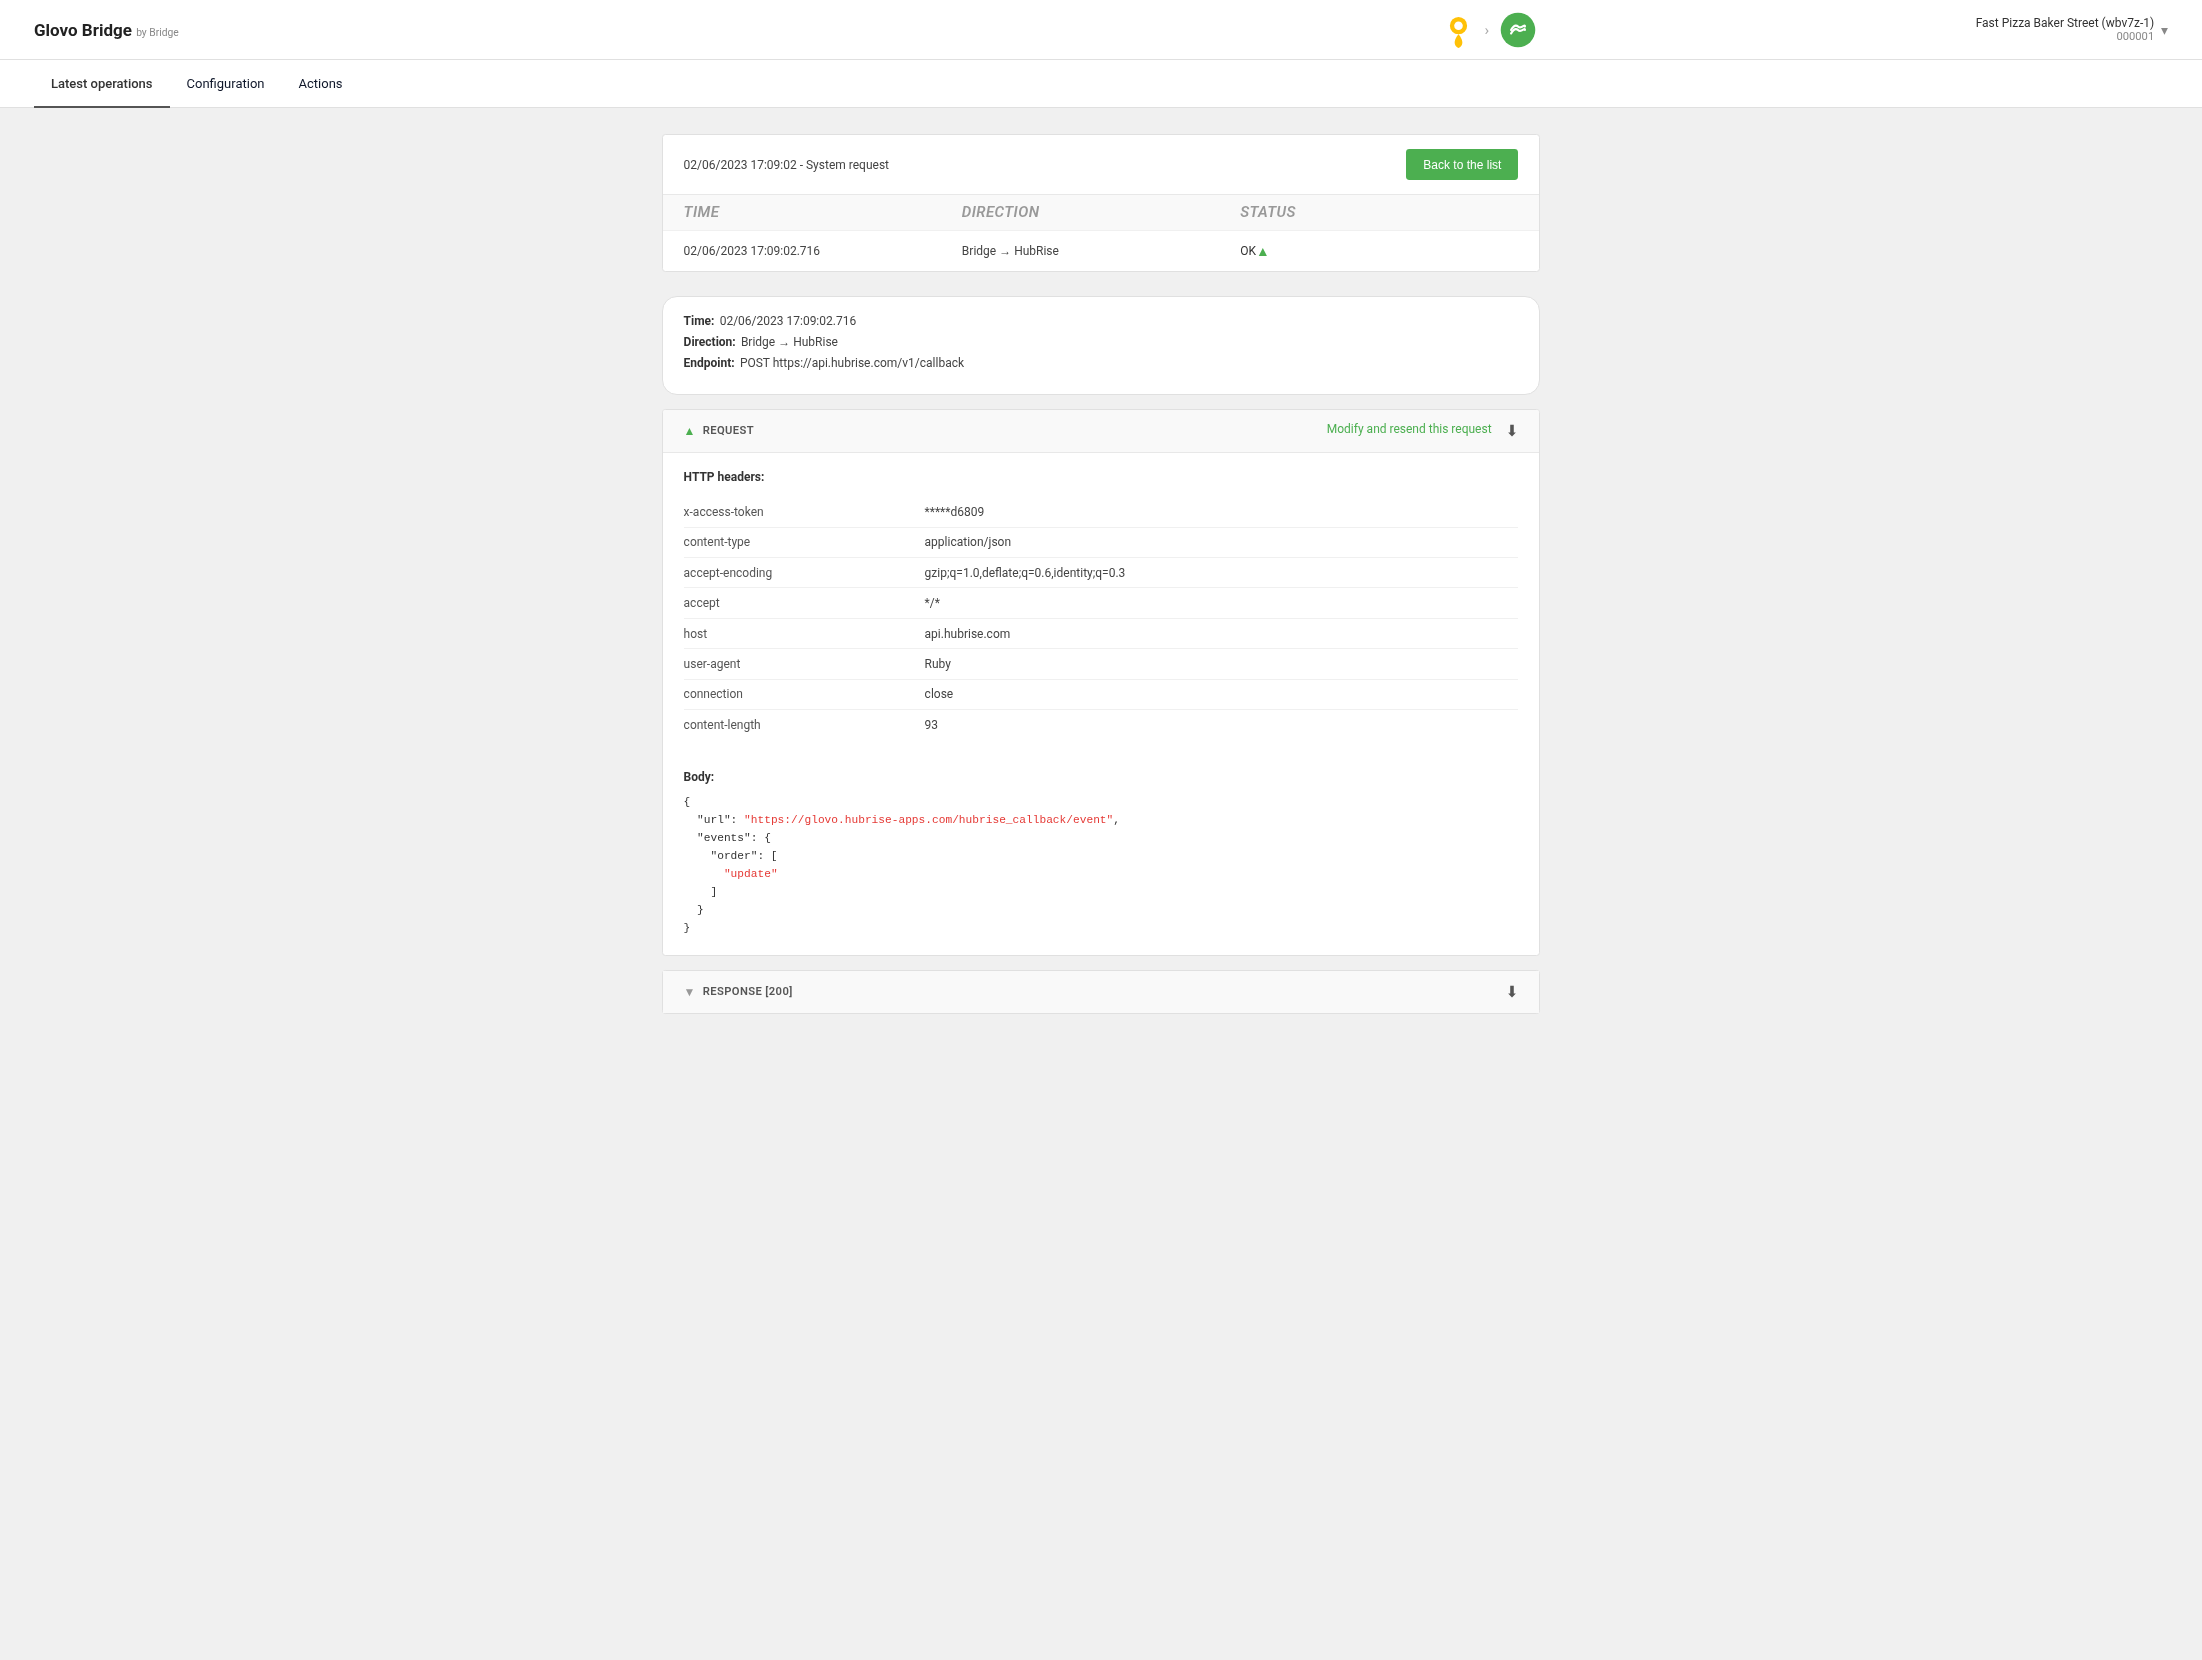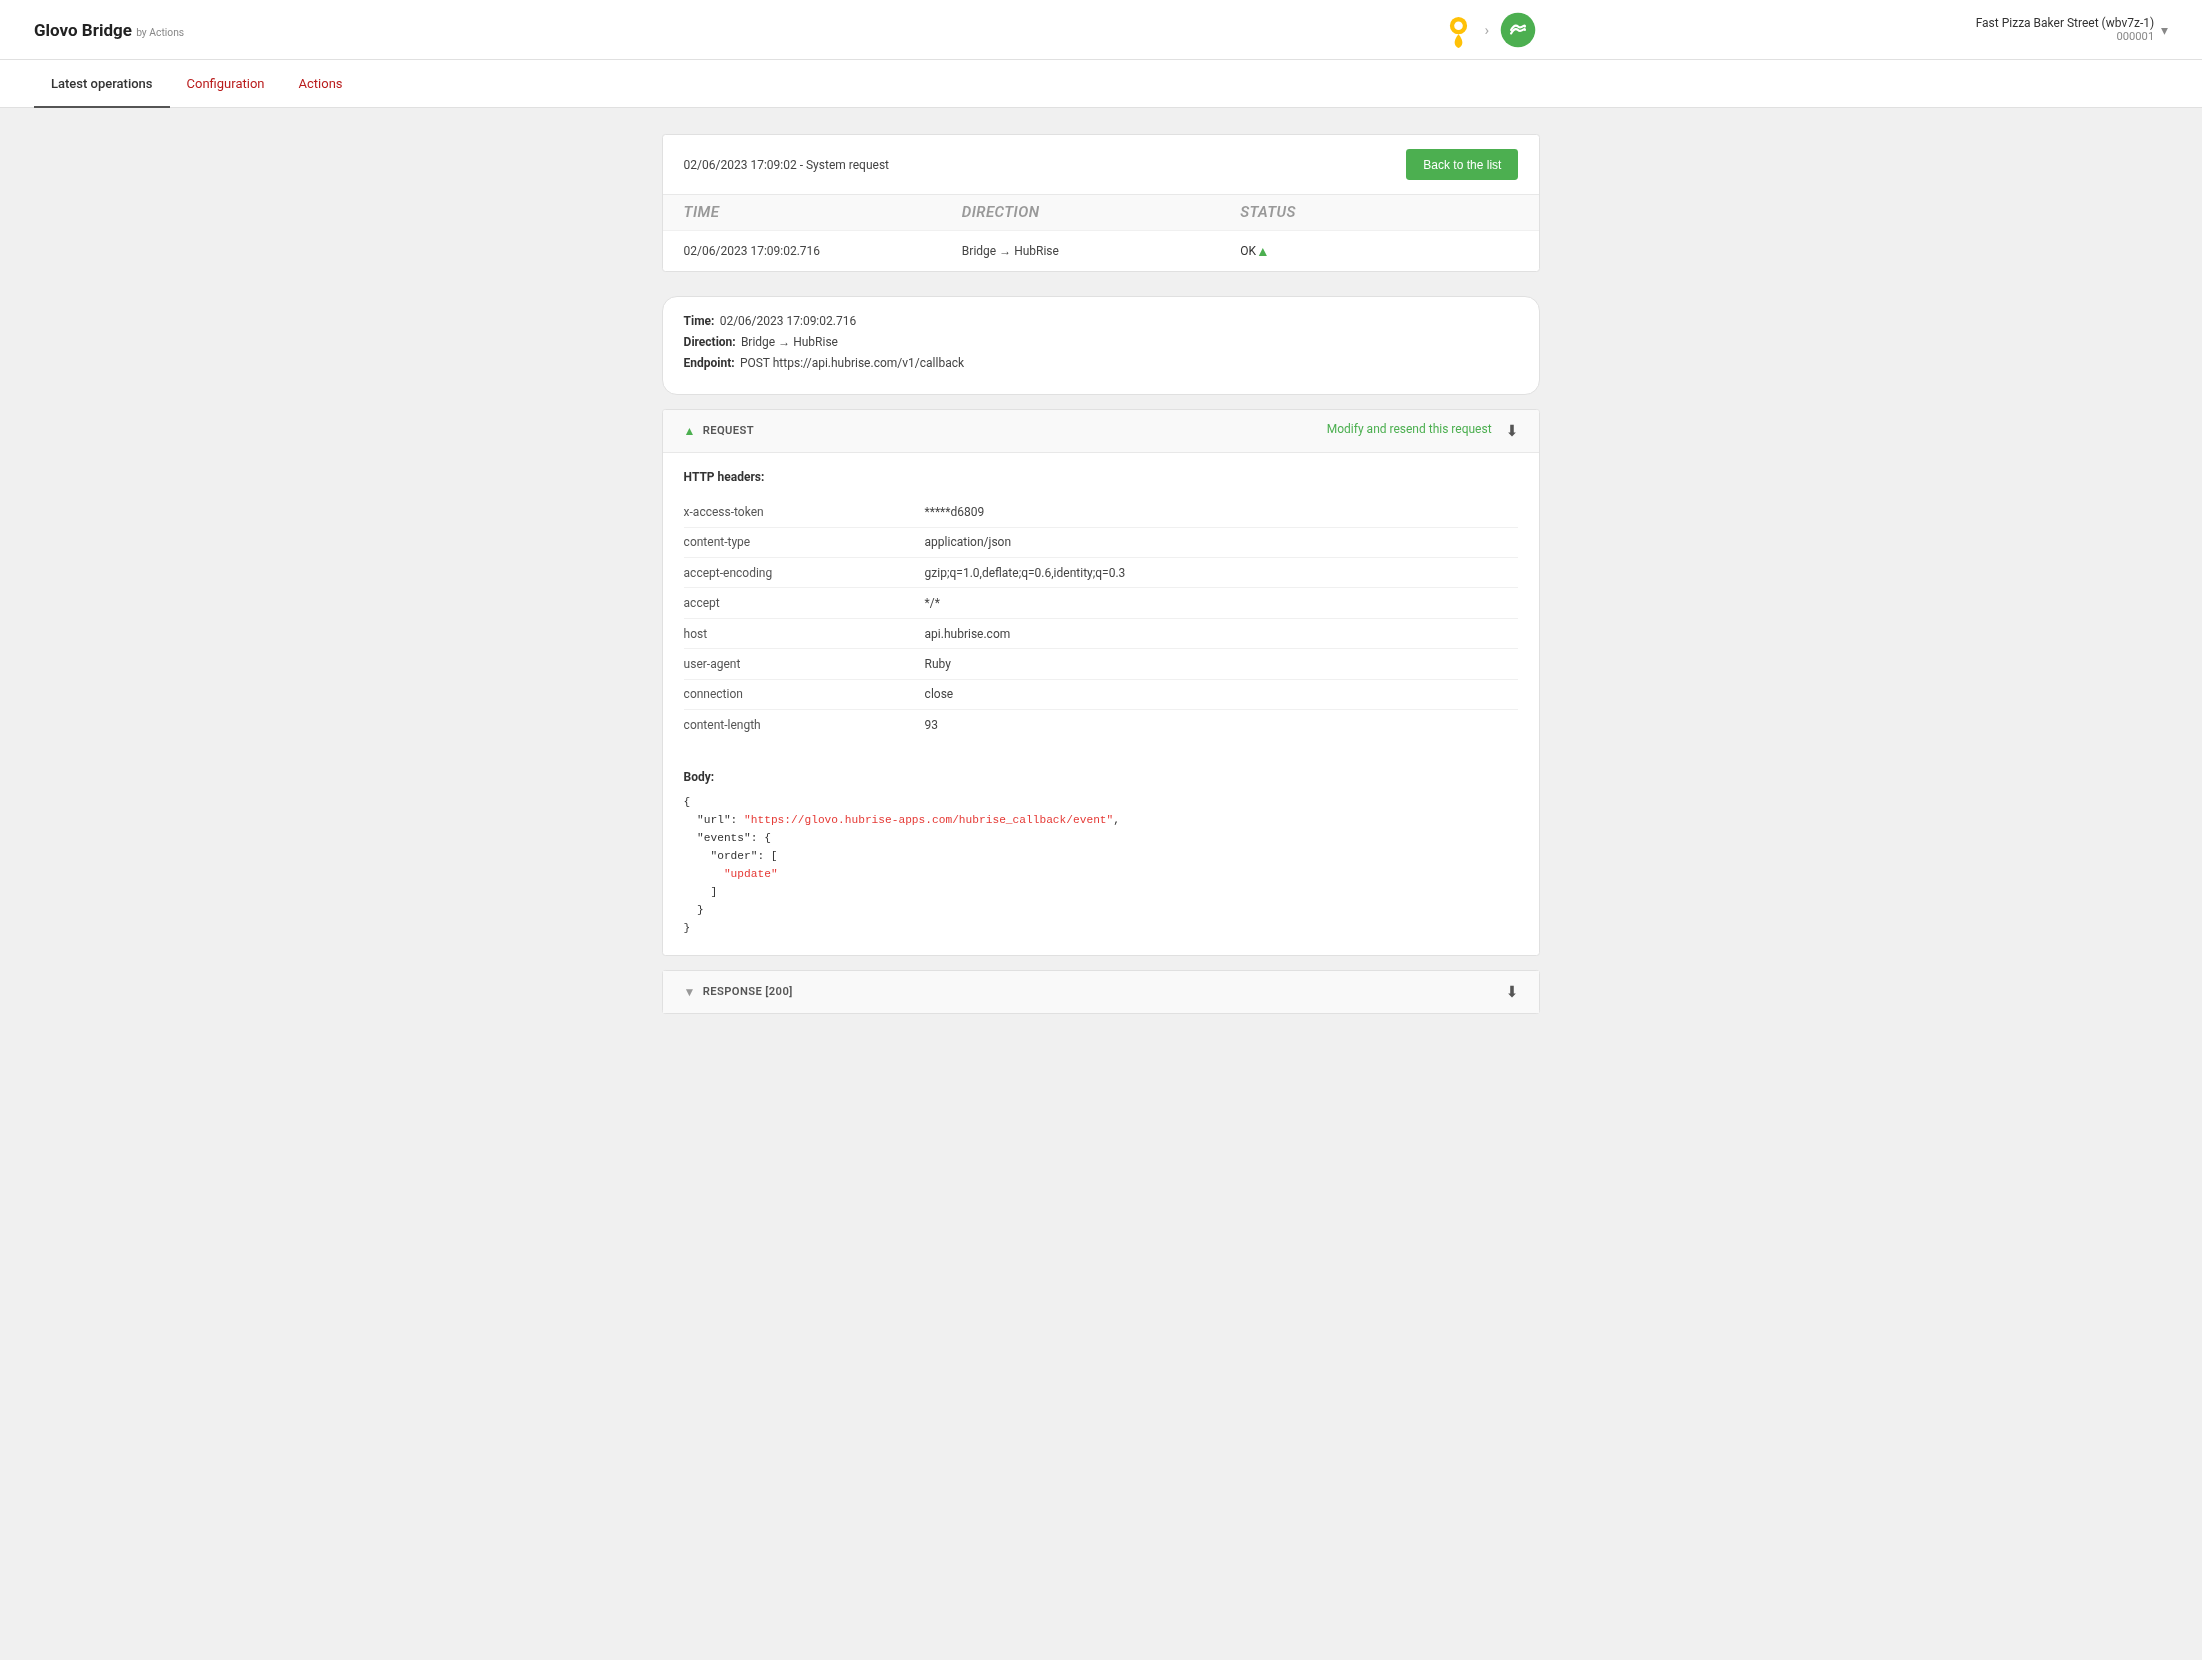--- a/index.html
+++ b/index.html
@@ -79,21 +79,21 @@
     .nav-tabs {
       background: #fff;
       border-bottom: 0.9px solid #e0e0e0;
       display: flex;
       padding: 0 34px;
       gap: 0;
     }
     .nav-tab {
       padding: 15.5px 17px;
       font-size: 13px;
-      color: #b91c1c;
+      color: #0f172a;
       cursor: pointer;
       border-bottom: 2.6px solid transparent;
       margin-bottom: -0.9px;
       text-decoration: none;
     }
     .nav-tab.active {
       color: #333;
       border-bottom-color: #555;
       font-weight: 500;
     }
@@ -330,21 +330,21 @@
       font-size: 12px;
     }
   </style>
 </head>
 <body>
 
 <header class="header">
   <div class="logo-area">
     <span class="logo-text">
       <span>Glovo Bridge</span>
-      <span class="logo-by">by Actions</span>
+      <span class="logo-by">by Bridge</span>
     </span>
   </div>
 
   <div class="header-icons">
 
     <svg class="icon-pin" viewBox="0 0 36 44" fill="none" xmlns="http://www.w3.org/2000/svg">
       <ellipse cx="18" cy="17" rx="10" ry="10" fill="#FFC107"></ellipse>
       <ellipse cx="18" cy="17" rx="5" ry="5" fill="#fff"></ellipse>
       <path d="M18 27 C18 27 8 38 18 43 C28 38 18 27 18 27Z" fill="#FFC107"></path>
       <circle cx="18" cy="40" r="2" fill="#FFC107"></circle>

